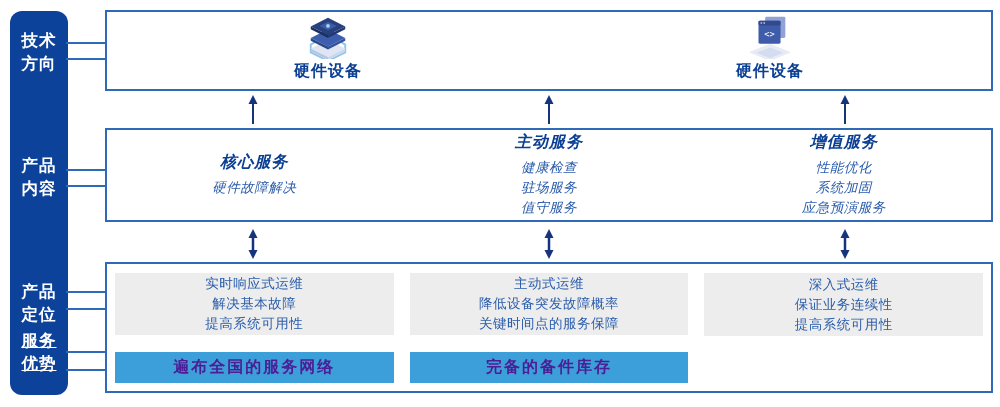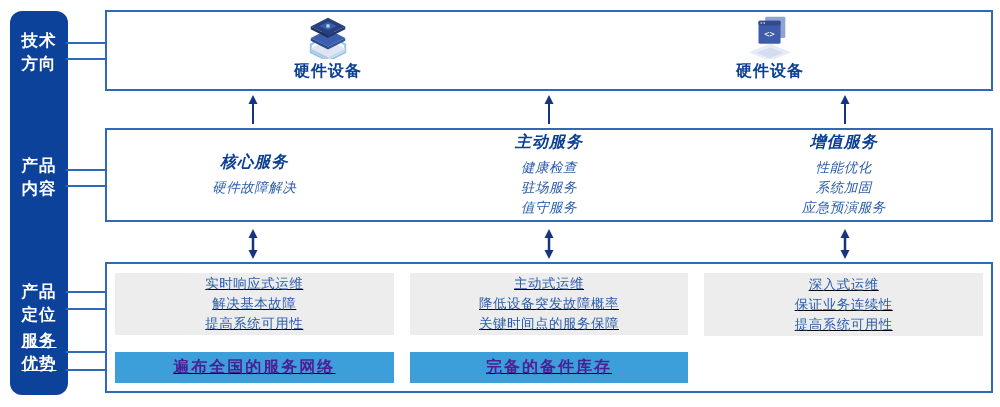--- a/index.html
+++ b/index.html
@@ -46,21 +46,21 @@
   .arrow-row-1{top:94px;height:32px;}
   .arrow-row-2{top:228px;height:32px;}
   .arrow-cell{flex:1;display:flex;align-items:center;justify-content:center;}
 
   
   .svc-cell{flex:1;display:flex;flex-direction:column;align-items:center;justify-content:center;font-style:italic;}
   .svc-heading{font-size:16px;font-weight:bold;color:var(--heading-blue);letter-spacing:1px;margin-bottom:5px;}
   .svc-item{font-size:13.5px;color:var(--text-blue);line-height:20px;letter-spacing:.5px;}
 
   
-  .pos-col{flex:1;display:flex;flex-direction:column;text-decoration:underline;}
+  .pos-col{flex:1;display:flex;flex-direction:column;}
   .pos-card{height:63px;background:var(--card-gray);display:flex;flex-direction:column;
     align-items:center;justify-content:center;margin-bottom:17px;}
   .pos-line{font-size:13.5px;color:var(--text-blue);line-height:20px;letter-spacing:.5px;}
   .adv-bar{height:32px;background:var(--bar-blue);display:flex;align-items:center;justify-content:center;
     color:#4c1d95;font-size:16px;font-weight:bold;letter-spacing:2px;}
 </style>
 </head>
 <body>
 
 <div class="canvas">

